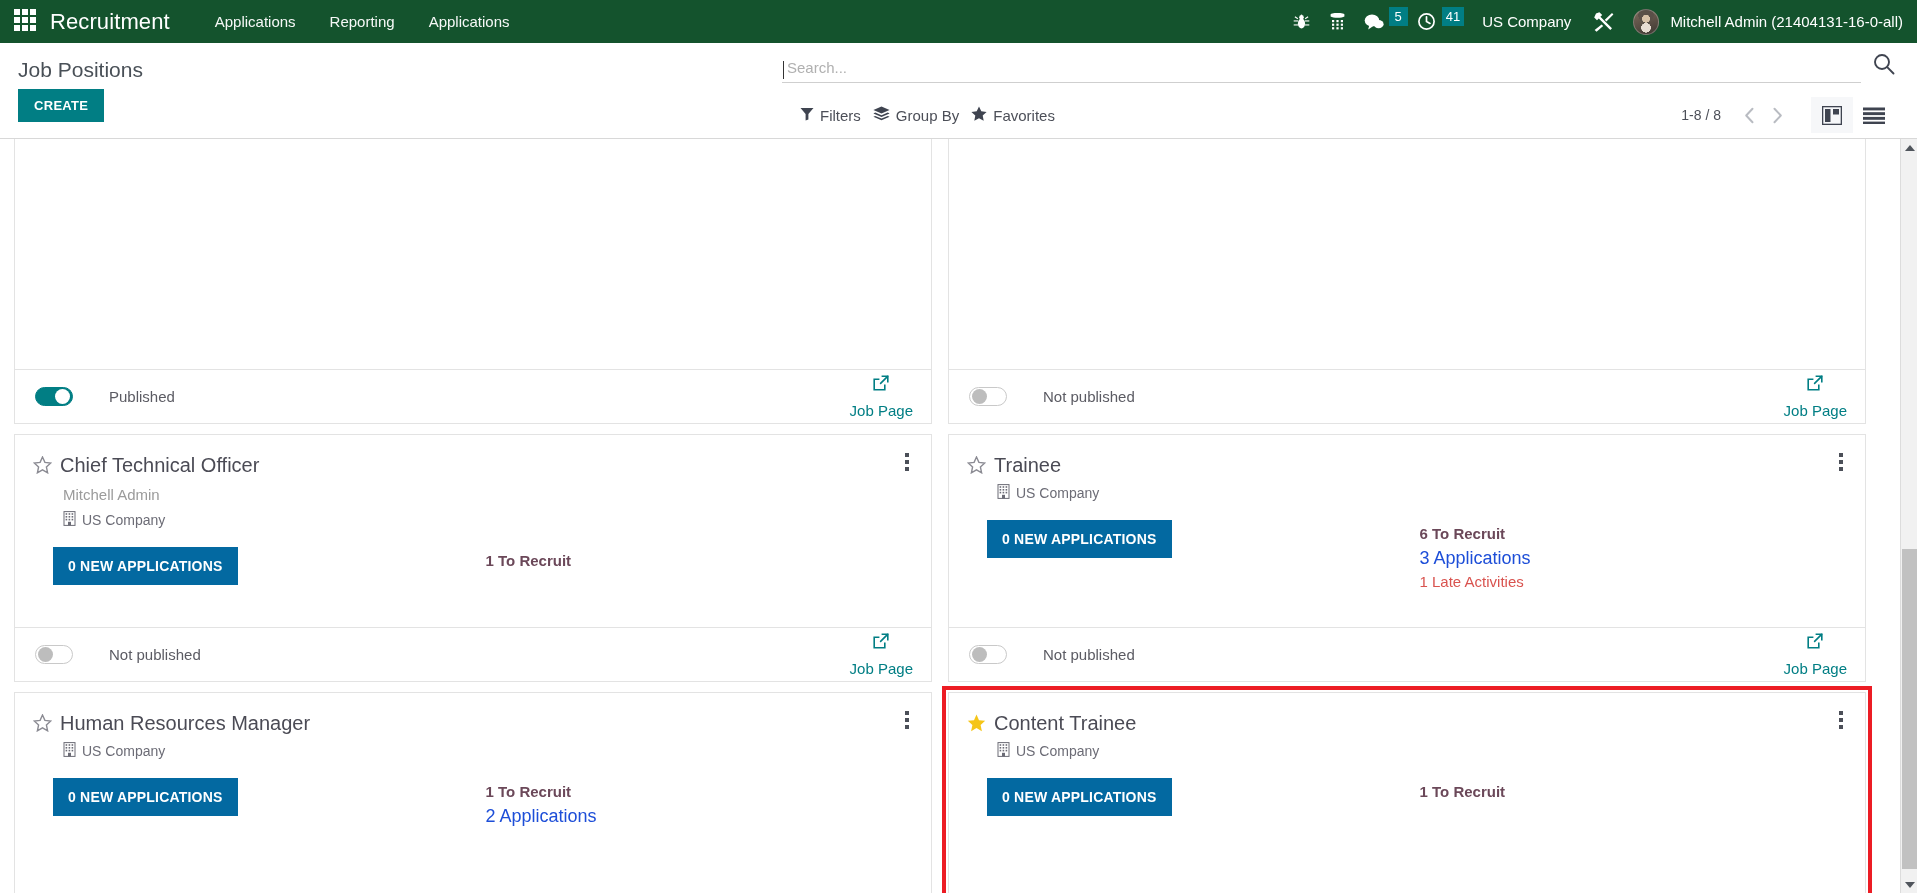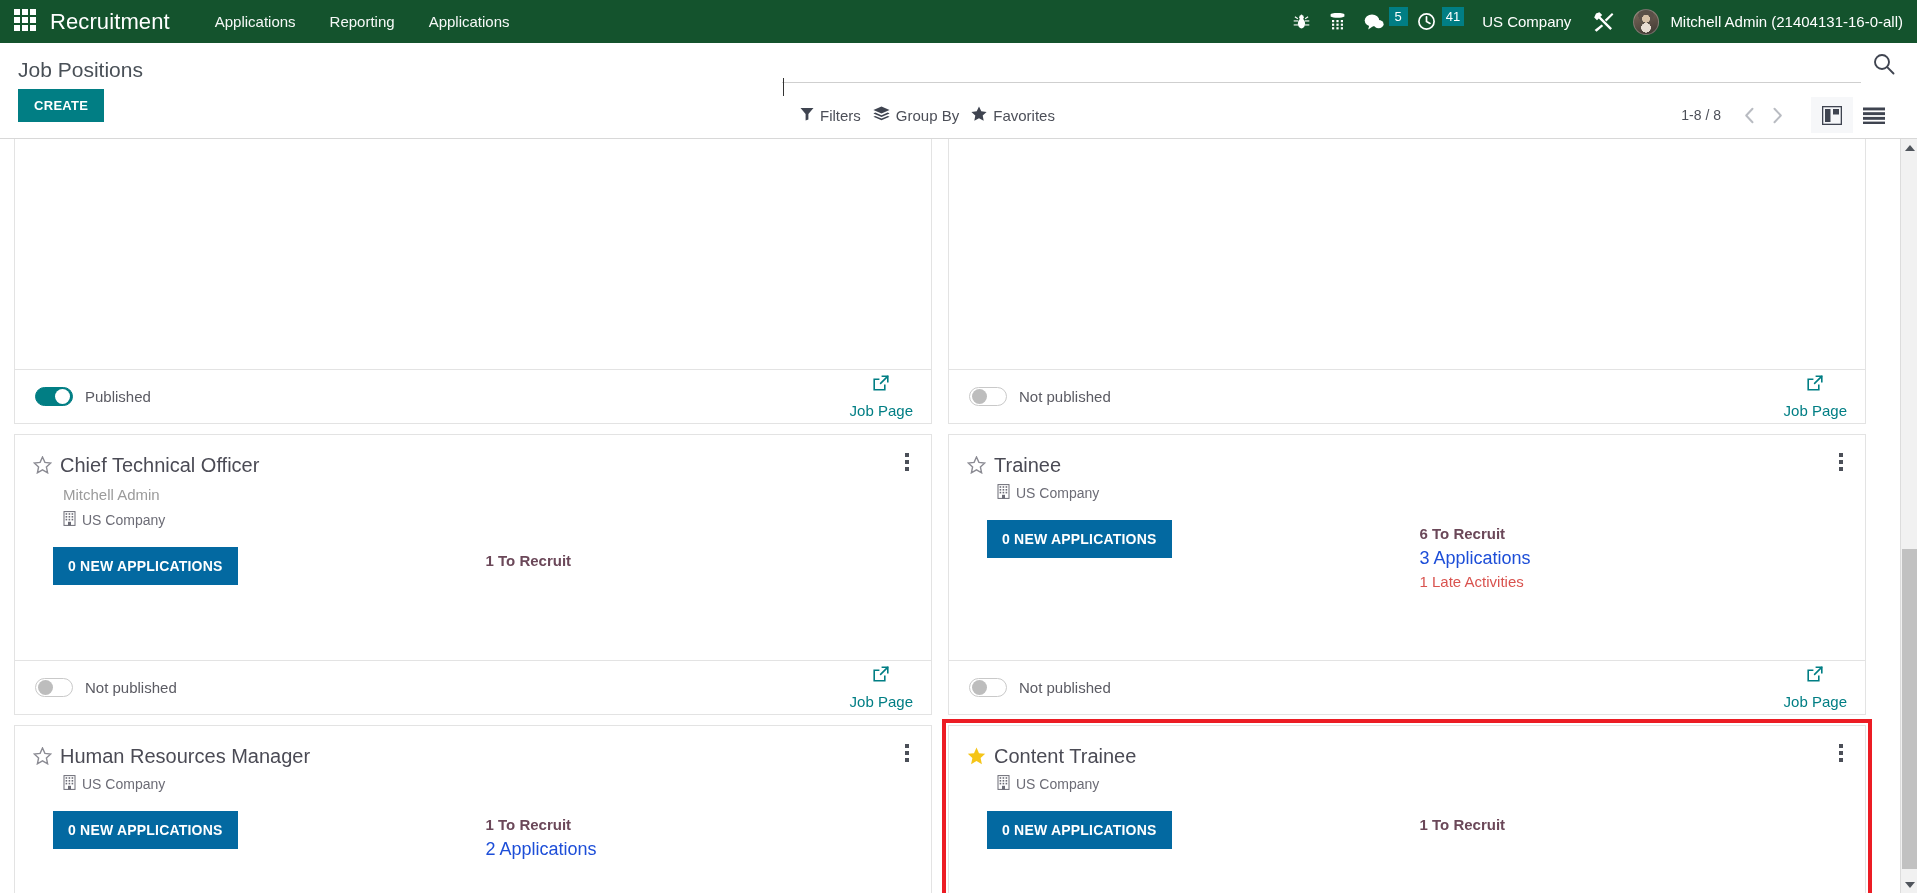--- a/index.html
+++ b/index.html
@@ -225,21 +225,21 @@
   .k-col { width: 50%; padding: 5px 8px; }
 
   .card {
     border: 1px solid #e3e3e3;
     background: #ffffff;
     display: flex;
     flex-direction: column;
     position: relative;
   }
   .card.tall { height: 440px; }
-  .card.full { height: 281px; }
+  .card.full { height: 248px; }
   .card-body { padding: 18px 18px 0 18px; flex: 1 1 auto; position: relative; }
   .card-title-row { display: flex; align-items: flex-start; }
   .star-icon { margin-right: 8px; margin-top: 3px; cursor: pointer; flex: 0 0 auto; }
   .card-title {
     font-size: 20px;
     color: #4b4b55;
     font-weight: 400;
     line-height: 24px;
     cursor: pointer;
   }
@@ -309,20 +309,21 @@
     cursor: pointer;
     white-space: nowrap;
   }
   .card-footer {
     border-top: 1px solid #e3e3e3;
     height: 54px;
     display: flex;
     align-items: center;
     padding: 0 18px 0 20px;
     flex: 0 0 auto;
+    gap: 24px;
   }
   .toggle {
     width: 38px; height: 19px;
     border-radius: 10px;
     border: 1px solid #c9c9c9;
     background: #ffffff;
     position: relative;
     cursor: pointer;
     flex: 0 0 auto;
   }
@@ -464,20 +465,21 @@
 <div class="control-panel">
   <div class="cp-left">
     <div class="page-title">Job Positions</div>
     <button class="btn-create">CREATE</button>
   </div>
 
   <div class="cp-right">
     <div class="search-row">
       <div class="search-box">
         <span class="search-caret"></span>
+        <input class="search-input" type="text" placeholder="Search..." style="">
       </div>
       <span class="search-magnifier">
         <svg width="22" height="22" viewBox="0 0 22 22" fill="none" stroke="#3f4450" stroke-width="1.9">
           <circle cx="9" cy="9" r="7"></circle>
           <line x1="14.2" y1="14.2" x2="20.5" y2="20.5" stroke-linecap="round"></line>
         </svg>
       </span>
     </div>
 
     <div class="filters-row">

